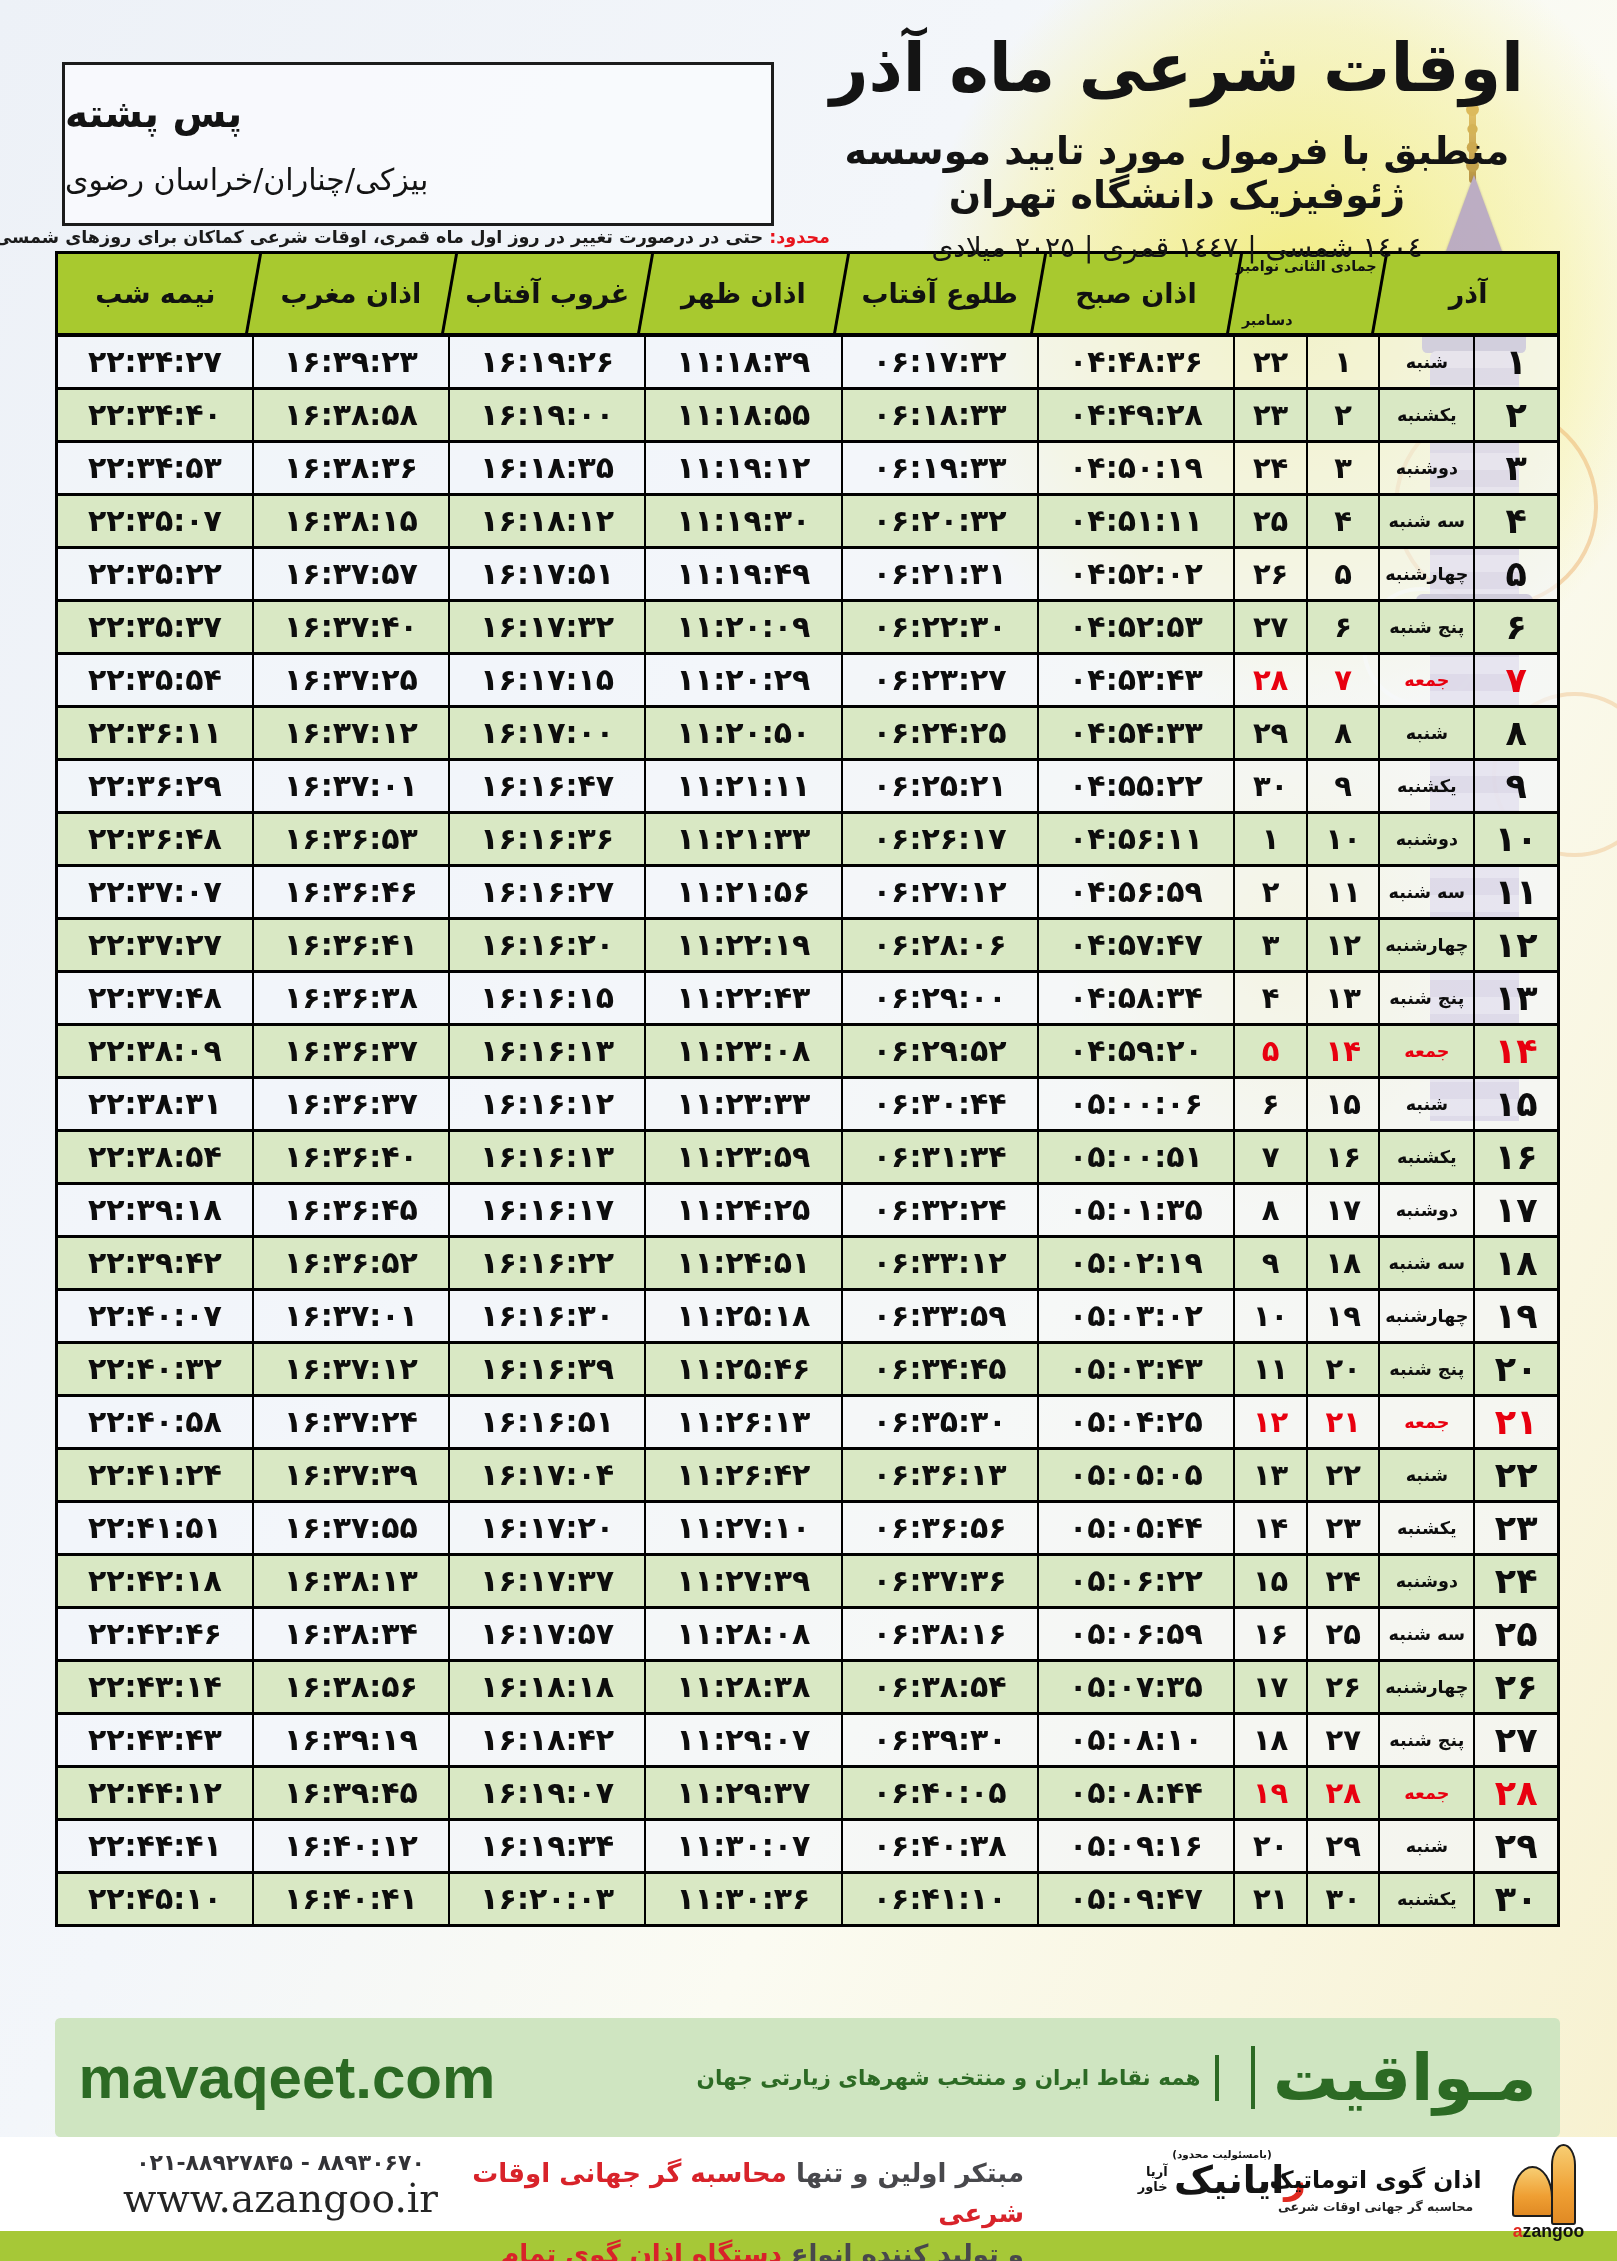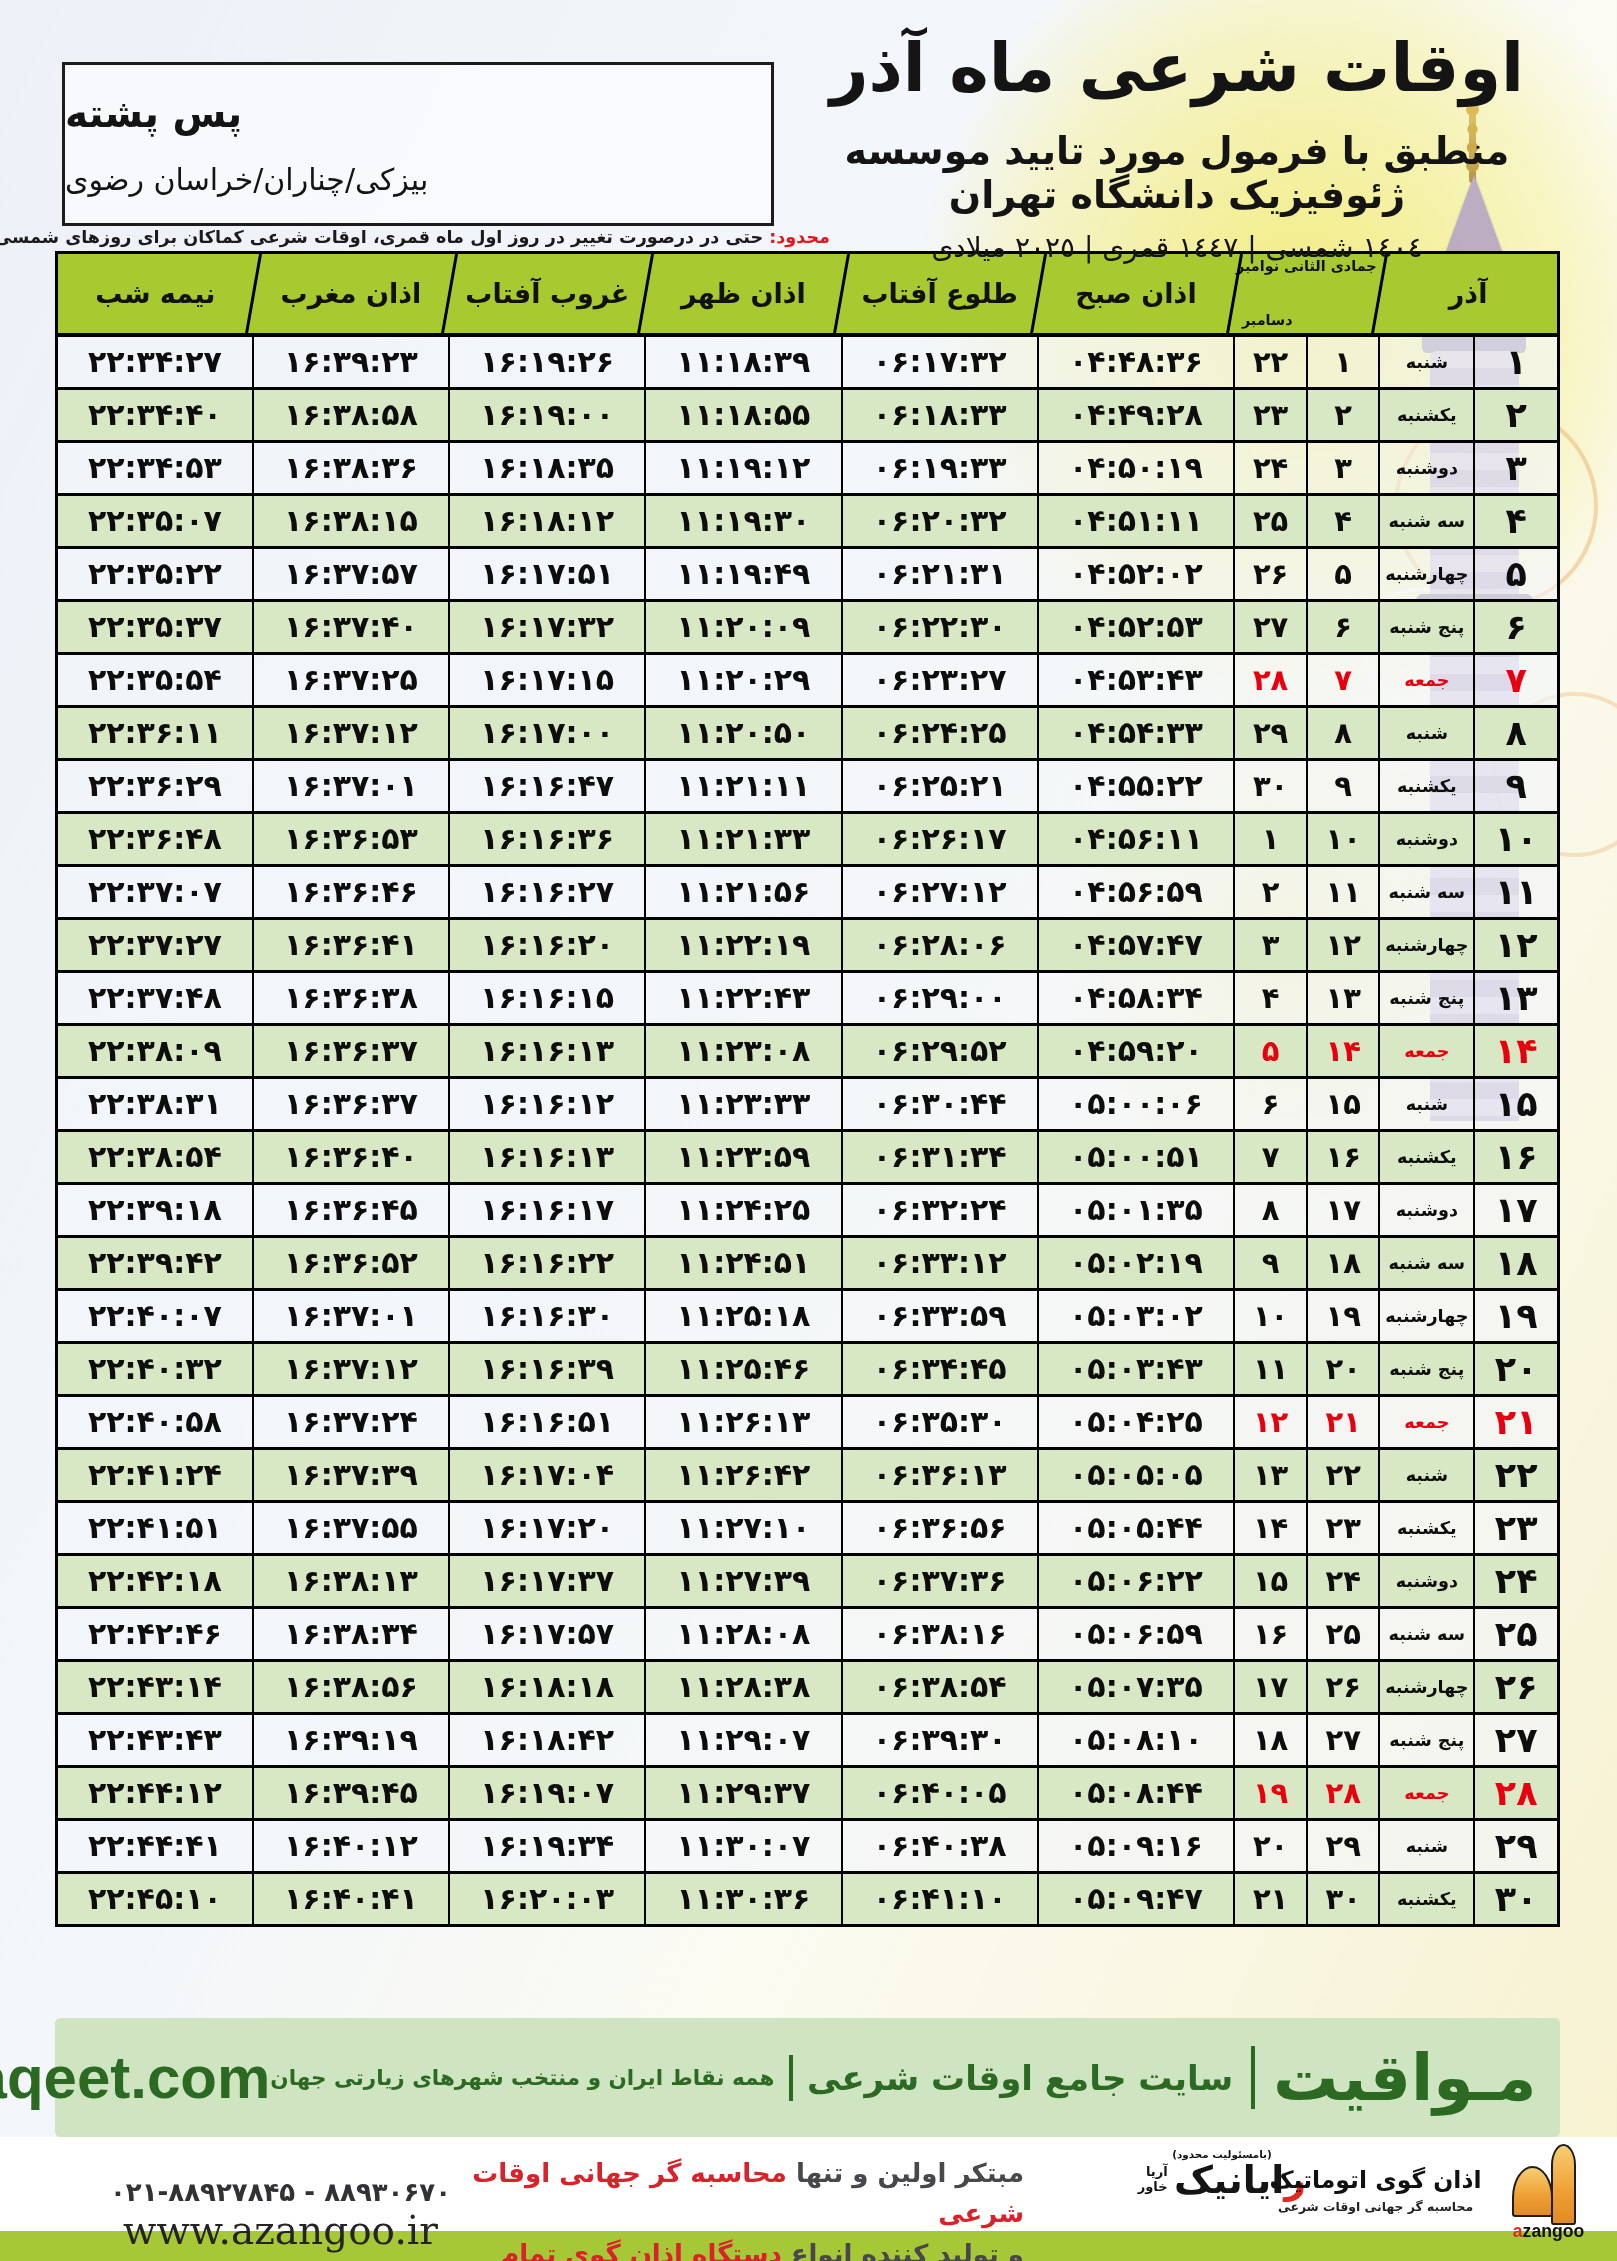--- a/index.html
+++ b/index.html
@@ -70,21 +70,21 @@
   .mv-brand{font-size:65px;font-weight:bold;line-height:1;}
   .mv-pipe{width:3.9px;height:63px;background:#2c6a24;margin:0 18px;flex:none;}
   .mv-pipe.small{height:46px;margin:0 14.4px;}
   .mv-site{font-size:34px;font-weight:bold;white-space:nowrap;}
   .mv-cov{font-size:21.5px;font-weight:bold;white-space:nowrap;}
   .mv-space{flex:1;}
   .mv-domain{font-size:60px;font-weight:bold;font-family:"Liberation Sans",sans-serif;direction:ltr;}
   
   .bottom-strip{position:absolute;left:0;top:2137px;width:1618px;height:103px;background:#ffffff;z-index:2;}
   .contact{position:absolute;left:98px;top:2150px;width:365px;text-align:center;z-index:3;}
-  .phone{font-size:26px;font-weight:bold;color:#323236;direction:ltr;margin-top:27px;}
+  .phone{font-size:22px;font-weight:bold;color:#323236;direction:ltr;}
   .site-url{font-size:39px;font-family:"DejaVu Serif","Liberation Serif",serif;color:#242424;margin-top:1.3px;direction:ltr;}
   .slogan{position:absolute;left:450px;top:2153px;width:574px;text-align:right;z-index:3;
           font-size:26px;font-weight:bold;line-height:1.55;}
   .slogan .gray{color:#48484c;}
   .slogan .red{color:#d8232a;}
   .rayanik{position:absolute;left:1124px;top:2148px;width:196px;z-index:3;text-align:center;color:#141414;}
   .ray-note{font-size:10.4px;font-weight:bold;}
   .ray-row{display:flex;direction:rtl;align-items:center;justify-content:center;gap:6.5px;margin-top:1.3px;}
   .ray-name{font-size:38px;font-weight:bold;line-height:1;}
   .ray-name .red{color:#e02a21;}
@@ -530,21 +530,20 @@
           <td class="c-time" dir="ltr">۱۶:۲۰:۰۳</td>
           <td class="c-time" dir="ltr">۱۶:۴۰:۴۱</td>
           <td class="c-time" dir="ltr">۲۲:۴۵:۱۰</td>
         </tr>
       </tbody>
   </table>
 
   <div class="mv-bar">
     <div class="mv-brand">مـواقیت</div>
     <div class="mv-pipe"></div>
-    <div class="mv-site">سایت جامع اوقات شرعی</div>
     <div class="mv-pipe small"></div>
     <div class="mv-cov">همه نقاط ایران و منتخب شهرهای زیارتی جهان</div>
     <div class="mv-space"></div>
     <div class="mv-domain">mavaqeet.com</div>
   </div>
 
   <div class="bottom-strip"></div>
 
   <div class="contact">
     <div class="phone">۰۲۱-۸۸۹۲۷۸۴۵ - ۸۸۹۳۰۶۷۰</div>

